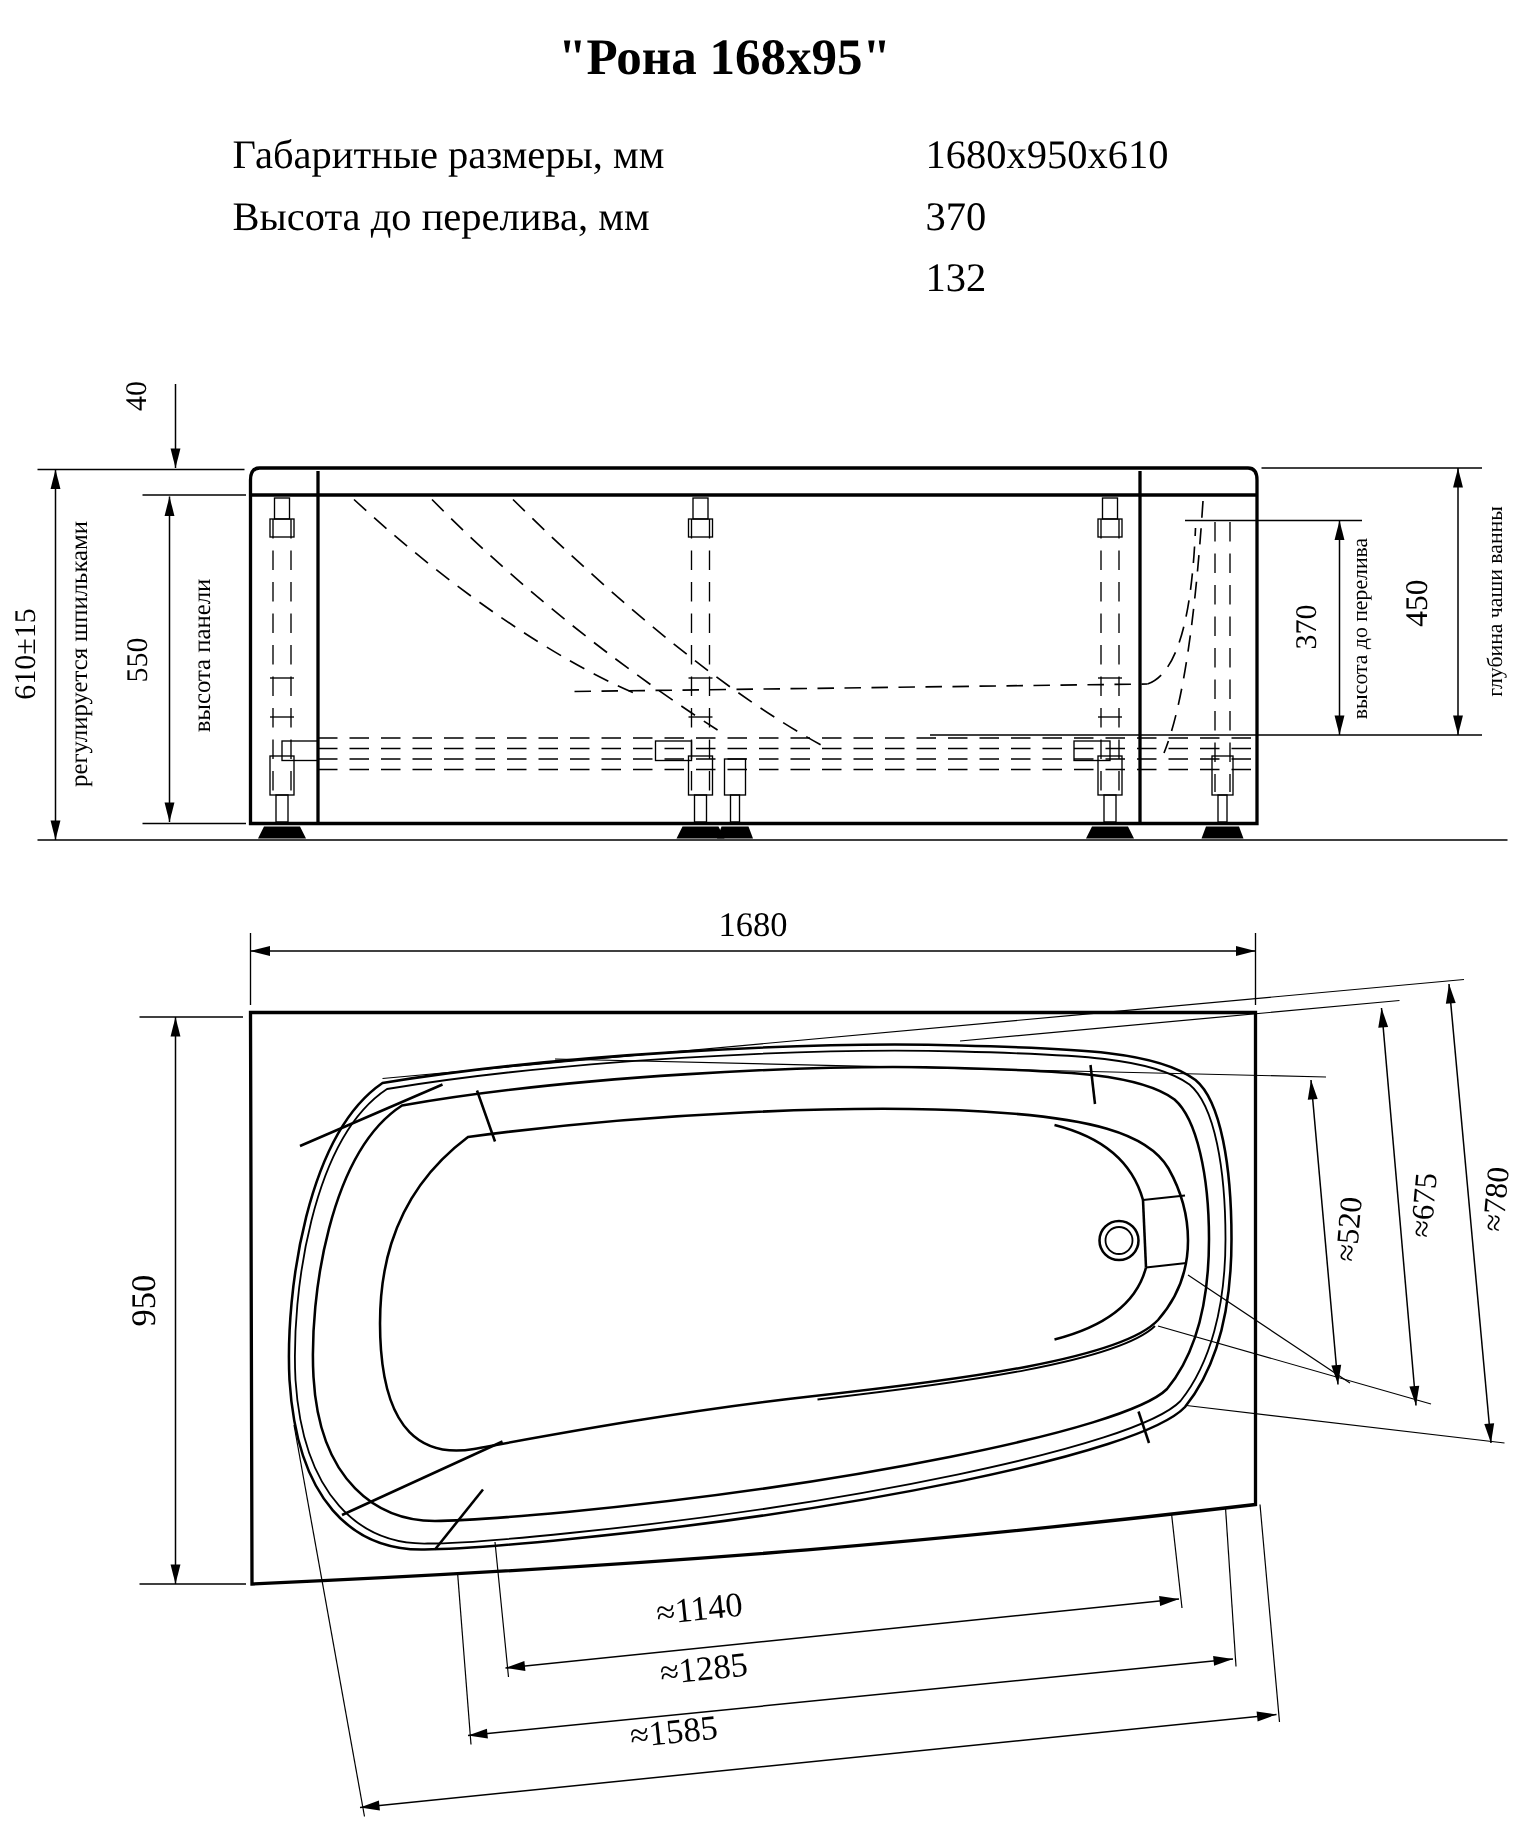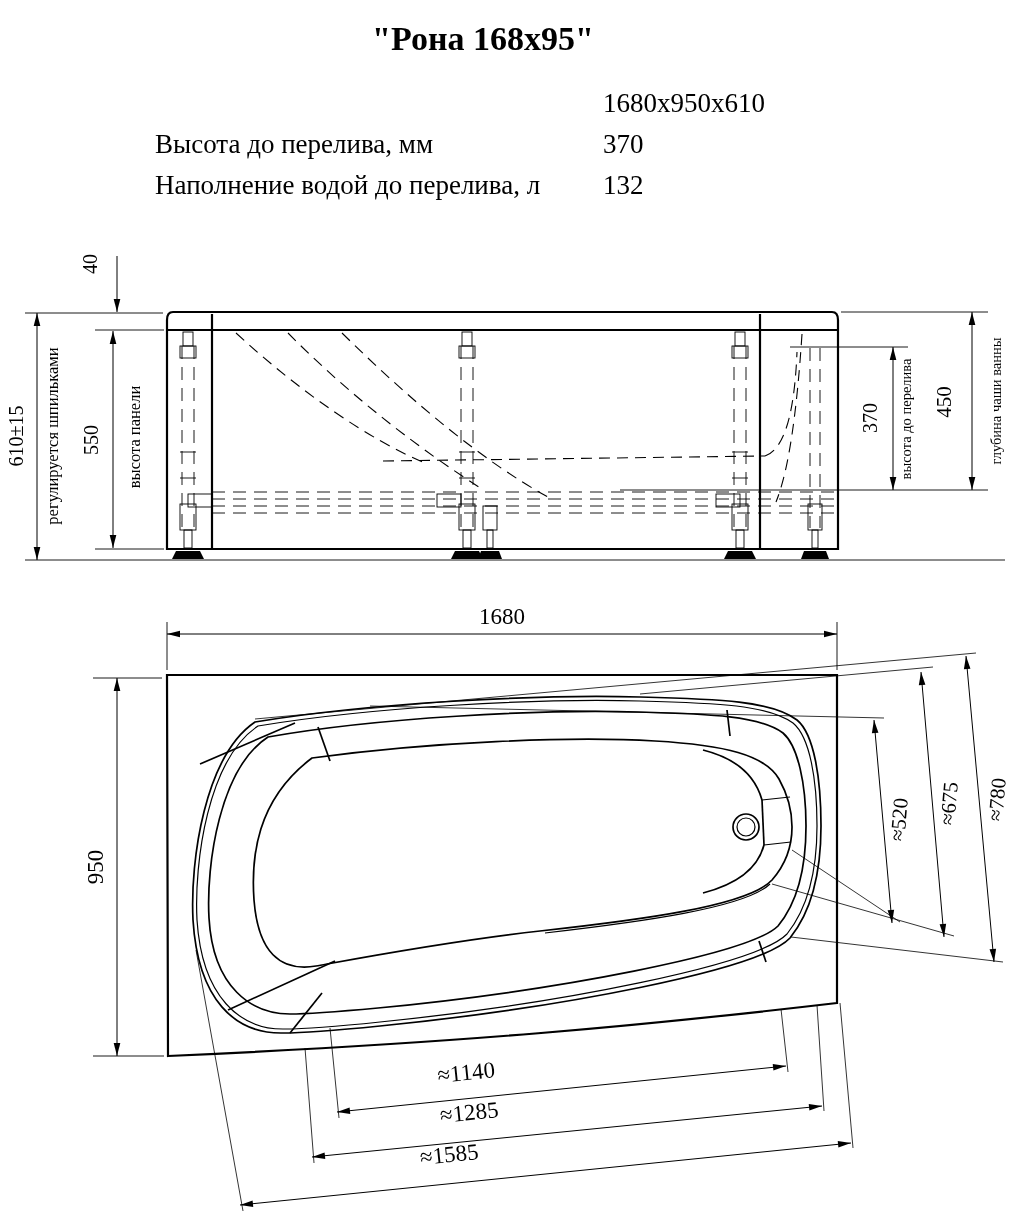--- a/index.html
+++ b/index.html
@@ -2,48 +2,48 @@
 <html><head>
 <meta charset="utf-8">
 <style>
   html,body{margin:0;padding:0;background:#ffffff;}
   #page{position:relative;width:1024px;height:1220px;background:#ffffff;
         font-family:"Liberation Serif", serif;color:#000;}
   #title{position:absolute;left:483px;top:20px;transform:translateX(-50%);
          font-size:34px;font-weight:bold;white-space:nowrap;}
   .spec-row{position:absolute;left:0;width:100%;height:34px;font-size:27px;white-space:nowrap;}
   .spec-label{position:absolute;left:155px;}
-  .spec-value{position:absolute;left:603px;}
+  .spec-value{position:absolute;left:617px;}
   #row1{top:88px;} #row2{top:129px;padding-left:45px;} #row3{top:170px;}
   svg{position:absolute;left:0;top:0;}
   svg text{font-family:"Liberation Serif", serif;fill:#000;}
   .bold{stroke:#000;stroke-width:2.2;fill:none;}
   .med{stroke:#000;stroke-width:1.7;fill:none;}
   .med2{stroke:#000;stroke-width:1.2;fill:none;}
   .thin{stroke:#000;stroke-width:0.9;fill:none;}
   .dim{stroke:#000;stroke-width:1;fill:none;}
   .dash{stroke:#000;stroke-width:1.1;fill:none;stroke-dasharray:11 7;}
   .dashT{stroke:#000;stroke-width:0.9;fill:none;stroke-dasharray:13 8;}
 </style>
 </head>
 <body>
 
 <div id="page">
 
   <div id="title">"Рона 168x95"</div>
 
   <div class="spec-row" id="row1">
+    <span class="spec-label">Габаритные размеры, мм</span>
     <span class="spec-value">1680x950x610</span>
   </div>
   <div class="spec-row" id="row2">
     <span class="spec-label">Высота до перелива, мм</span>
     <span class="spec-value">370</span>
   </div>
   <div class="spec-row" id="row3">
-    <span class="spec-label">Наполнение водой до перелива, л</span>
     <span class="spec-value">132</span>
   </div>
 
   <svg width="1024" height="1220" viewBox="0 0 1024 1220">
     <defs>
       <marker id="arr" viewBox="-14 -5 16 10" refX="0" refY="0" markerWidth="16" markerHeight="10" orient="auto-start-reverse" markerUnits="userSpaceOnUse">
         <path d="M0,0 L-13,-3.3 L-13,3.3 Z" fill="#000"></path>
       </marker>
     </defs>
 

